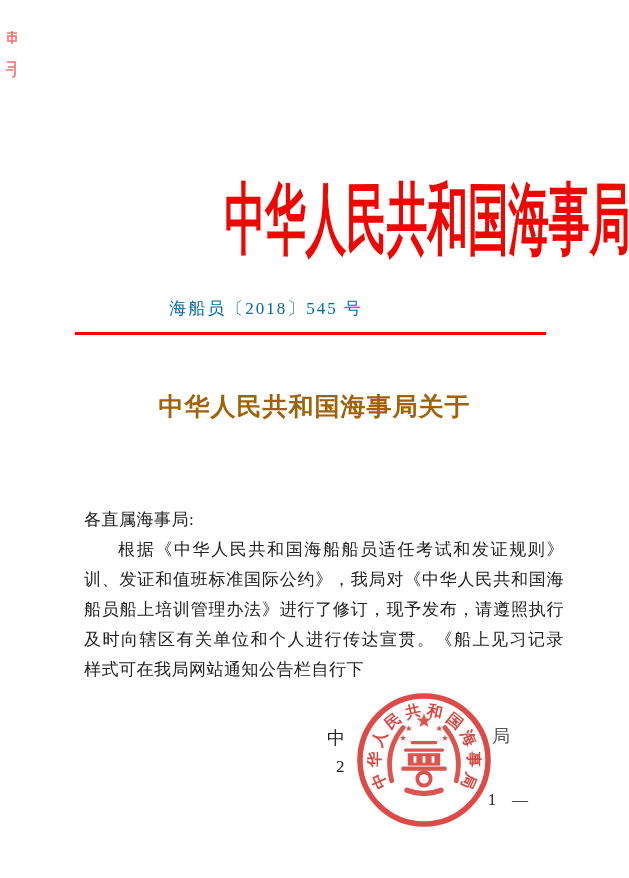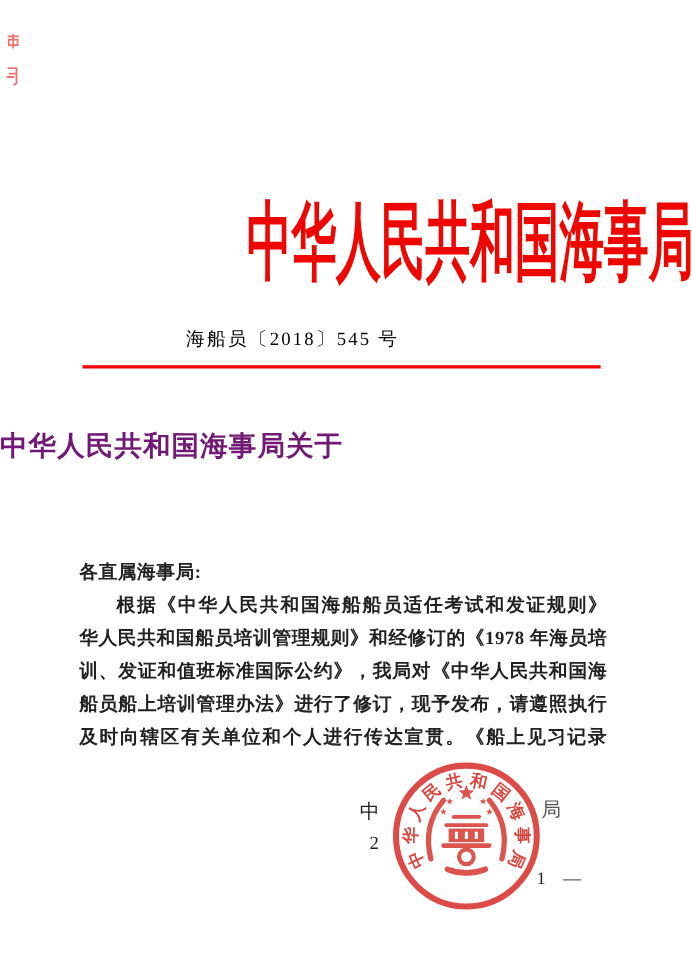--- a/index.html
+++ b/index.html
@@ -23,34 +23,34 @@
     display:inline-block;
     font-size:78px;font-weight:bold;
     color:var(--header-red,#ee0700);
     transform:scaleX(0.52);
     transform-origin:center;
     letter-spacing:0px;
     font-family:"Liberation Serif","DejaVu Serif",serif;
   }
   .doc-number{
     position:absolute;top:297px;left:0;width:532px;
-    text-align:center;font-size:17px;letter-spacing:2px;color:#000000;
+    text-align:center;font-size:17px;letter-spacing:2px;color:#0369a1;
   }
   .red-rule{
     position:absolute;top:332px;left:75px;width:471px;height:3px;
     background:var(--rule-red,#f20400);
   }
   .notice-title{
     position:absolute;top:389px;left:0;width:629px;
-    font-weight:bold;font-size:25px;line-height:35.5px;
-    color:#701a75;letter-spacing:1px;
+    text-align:center;font-weight:bold;font-size:25px;line-height:35.5px;
+    color:#a16207;letter-spacing:1px;
   }
   .body-block{
-    position:absolute;top:505px;left:72px;width:480px;
-    font-size:17px;line-height:30px;color:#222;letter-spacing:.5px;font-weight:bold;
+    position:absolute;top:505px;left:84px;width:480px;
+    font-size:17px;line-height:30px;color:#222;letter-spacing:.5px;
   }
   .body-line{
     height:30px;overflow:hidden;
     text-align:justify;text-align-last:justify;
   }
   .body-line.salutation{text-align:left;text-align-last:left;}
   .body-line.indent{text-indent:2em;}
   .body-line.last{text-align:left;text-align-last:left;}
   .frag{position:absolute;font-size:18px;color:#222;}
   .frag.issuer-right{color:#555;}
@@ -89,24 +89,24 @@
 
   <div class="red-rule"></div>
 
   <div class="notice-title">
     <div>中华人民共和国海事局关于</div>
   </div>
 
   <div class="body-block">
     <div class="body-line salutation">各直属海事局:</div>
     <div class="body-line indent">根据《中华人民共和国海船船员适任考试和发证规则》《中</div>
-    <div class="body-line">华人民共和国船员培训管理规则》和经修订的《1978 年海员培</div>
     <div class="body-line">训、发证和值班标准国际公约》，我局对《中华人民共和国海船</div>
     <div class="body-line">船员船上培训管理办法》进行了修订，现予发布，请遵照执行并</div>
     <div class="body-line">及时向辖区有关单位和个人进行传达宣贯。《船上见习记录簿》</div>
+    <div class="body-line last">样式可在我局网站通知公告栏自行下</div>
   </div>
 
   <div class="frag" style="left:327px;top:726px;">中</div>
   <div class="frag issuer-right" style="left:492px;top:724px;">局</div>
   <div class="frag" style="left:336px;top:757px;font-size:17px;">2</div>
 
   <svg class="seal" viewBox="0 0 142 142">
     <circle cx="71" cy="71" r="64" fill="#ffffff" stroke="var(--seal-ring,#dd4b48)" stroke-width="5.5"></circle>
     <g id="seal-text-group" text-anchor="middle" dominant-baseline="central">
         <text x="25.6846106481675" y="92.13091308703497" transform="rotate(-115 25.6846106481675 92.13091308703497)" class="seal-char">中</text>

